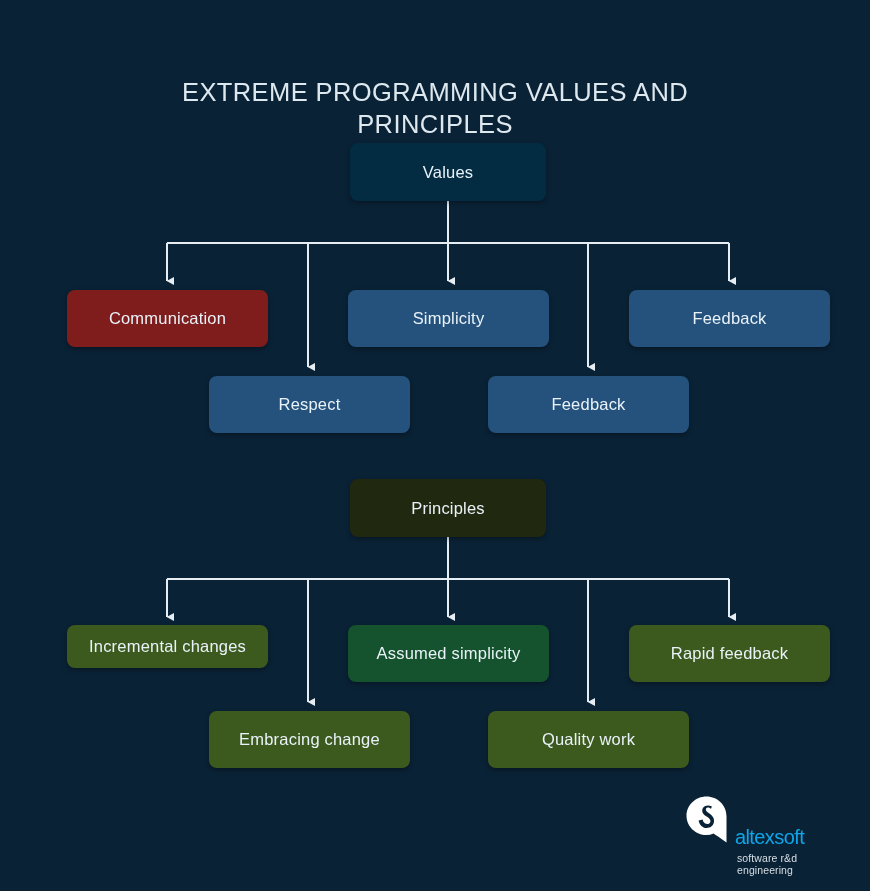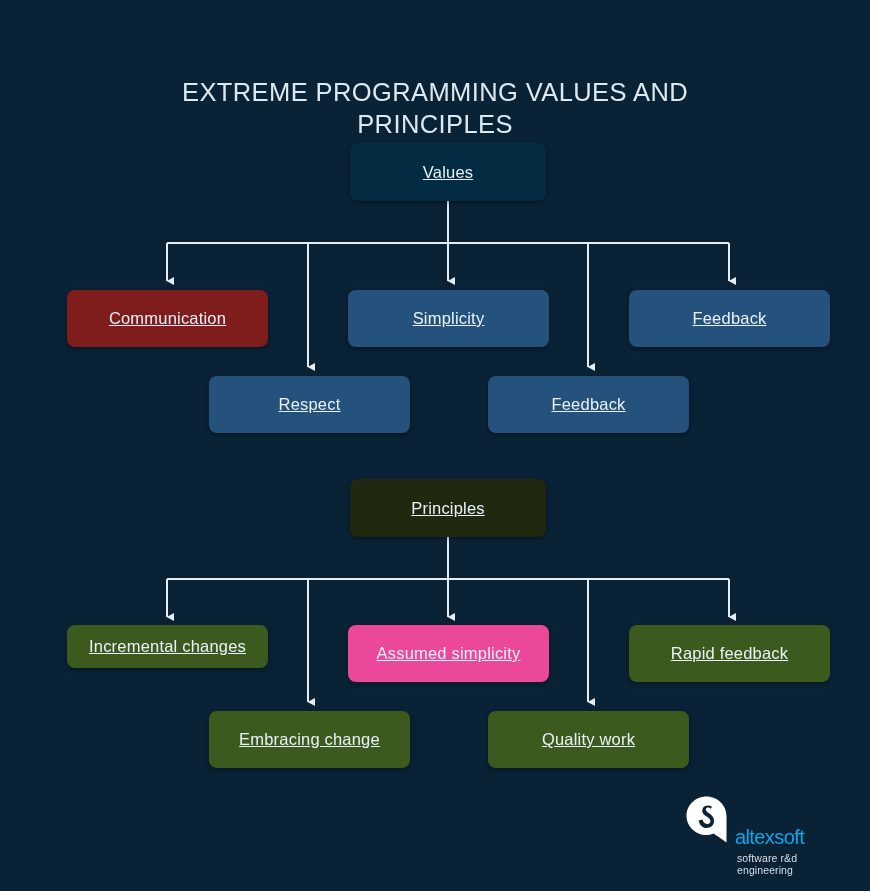--- a/index.html
+++ b/index.html
@@ -46,21 +46,20 @@
     display: flex;
     align-items: center;
     justify-content: center;
     border-radius: 8px;
     color: #e9f2f8;
     font-size: 16.5px;
     letter-spacing: 0.2px;
     text-align: center;
     padding: 0 20px;
     box-shadow: 0 2px 5px rgba(0,0,0,0.35);
-    text-decoration: underline;
   }
   .node.root-values {
     background: #032b42;
   }
   .node.root-principles {
     background: #20290f;
   }
   .node.value {
     background: #24527d;
   }
@@ -142,21 +141,21 @@
   <div class="node value" style="left: 67px; top: 290px; width: 201px; height: 57px; background: #7f1d1d;">Communication</div>
   <div class="node value" style="left: 348px; top: 290px; width: 201px; height: 57px; background: rgb(36, 82, 125);">Simplicity</div>
   <div class="node value" style="left: 629px; top: 290px; width: 201px; height: 57px; background: rgb(36, 82, 125);">Feedback</div>
 
   <div class="node value" style="left: 209px; top: 376px; width: 201px; height: 57px; background: rgb(36, 82, 125);">Respect</div>
   <div class="node value" style="left: 488px; top: 376px; width: 201px; height: 57px; background: rgb(36, 82, 125);">Feedback</div>
 
   <div class="node root-principles" style="left: 350px; top: 479px; width: 196px; height: 58px; background: rgb(32, 41, 15);">Principles</div>
 
   <div class="node principle" style="left: 67px; top: 625px; width: 201px; height: 43px; background: rgb(61, 90, 30);">Incremental changes</div>
-  <div class="node principle" style="left: 348px; top: 625px; width: 201px; height: 57px; background: #ec4899;">Assumed simplicity</div>
+  <div class="node principle" style="left: 348px; top: 625px; width: 201px; height: 57px; background: #14532d;">Assumed simplicity</div>
   <div class="node principle" style="left: 209px; top: 711px; width: 201px; height: 57px; background: rgb(61, 90, 30);">Embracing change</div>
 
   <div class="node principle" style="left: 629px; top: 625px; width: 201px; height: 57px; background: rgb(61, 90, 30);">Rapid feedback</div>
   <div class="node principle" style="left: 488px; top: 711px; width: 201px; height: 57px; background: rgb(61, 90, 30);">Quality work</div>
 
   <div class="logo">
     <svg class="logo-mark" viewBox="0 0 50 50" xmlns="http://www.w3.org/2000/svg">
       <path d="M22.5,1.5 C33.5,1.5 42.5,10.2 42.5,21.2 L42.5,47.5 C42.5,47.5 34.6,42.1 29.6,38.6 C27.3,39.6 24.9,40.1 22.5,40.1 C11.5,40.1 2.5,31.4 2.5,20.8 C2.5,10.2 11.5,1.5 22.5,1.5 Z" fill="#ffffff"></path>
       <path d="M27.9,11.6 C25.9,10.3 23.3,10.0 21.2,11.0 C18.9,12.1 17.7,14.7 18.4,17.0 C18.9,18.8 20.3,20.0 21.8,21.0 C23.4,22.1 25.2,23.0 26.1,24.7 C26.8,26.0 26.4,27.7 25.2,28.5 C23.9,29.4 22.1,29.2 20.9,28.3 C19.6,27.4 18.9,25.9 18.6,24.4 L14.6,25.4 C15.1,28.2 16.6,30.9 19.2,32.2 C21.7,33.5 25.0,33.3 27.3,31.6 C29.7,29.8 30.7,26.4 29.7,23.6 C28.9,21.2 26.9,19.6 25.0,18.3 C23.7,17.4 22.2,16.5 21.9,15.0 C21.7,13.9 22.5,12.8 23.6,12.6 C24.9,12.3 26.1,13.0 26.9,13.9 Z" fill="#0a2236"></path>
     </svg>

